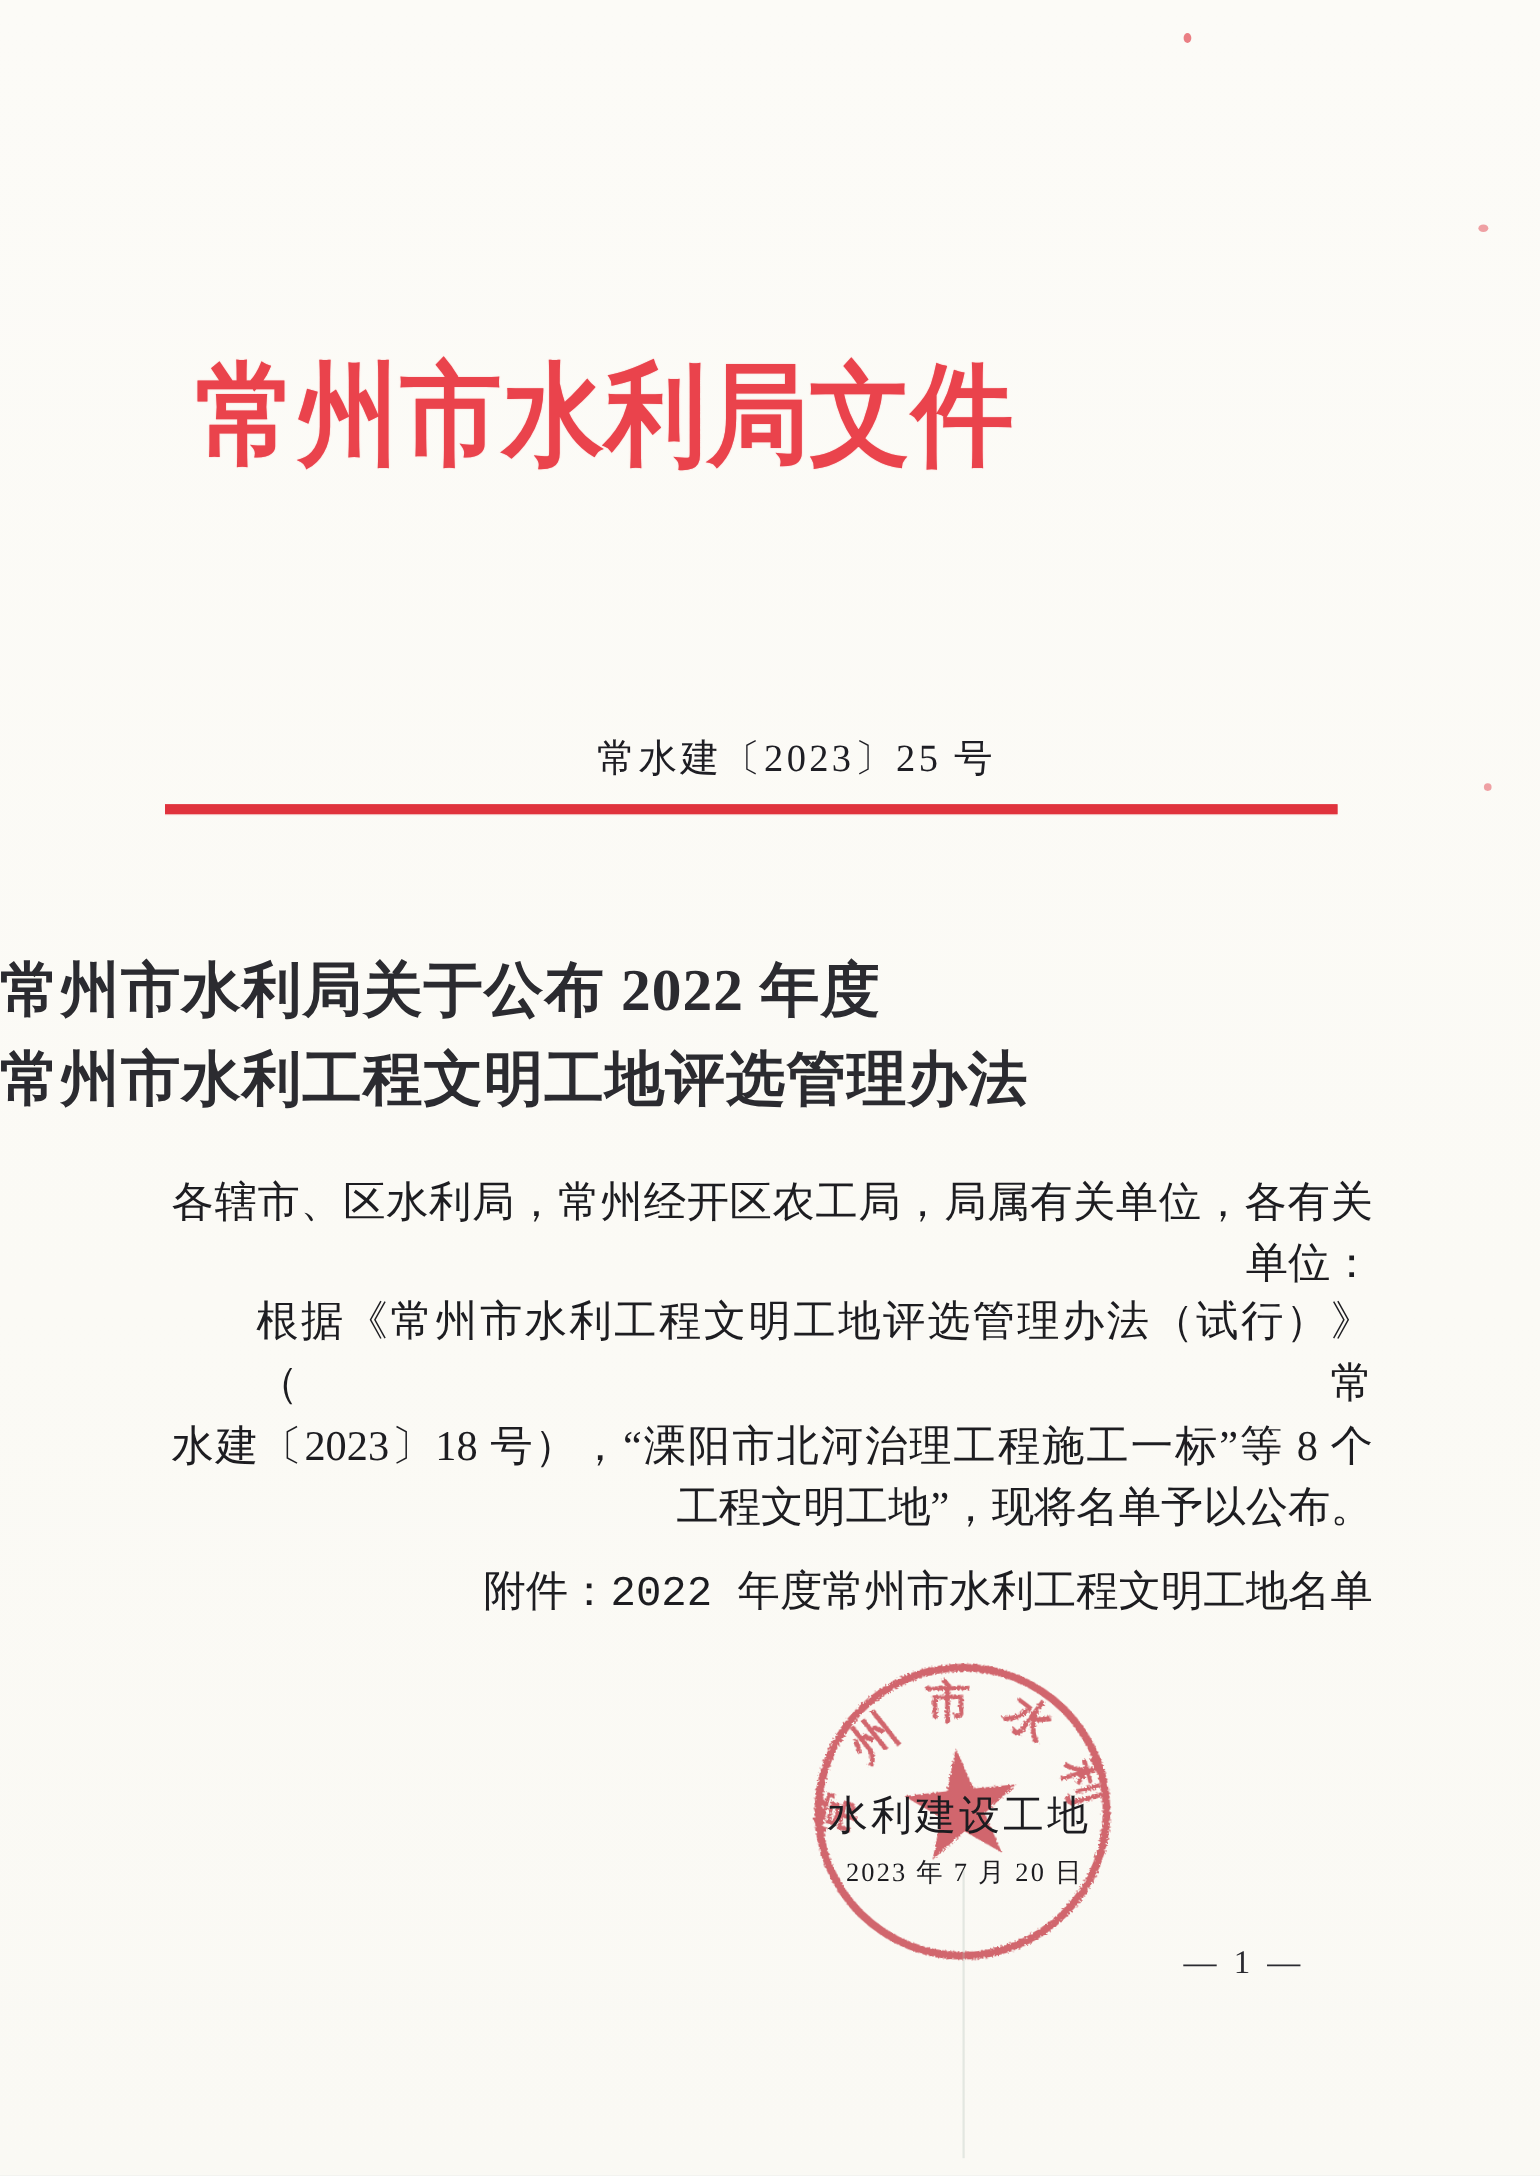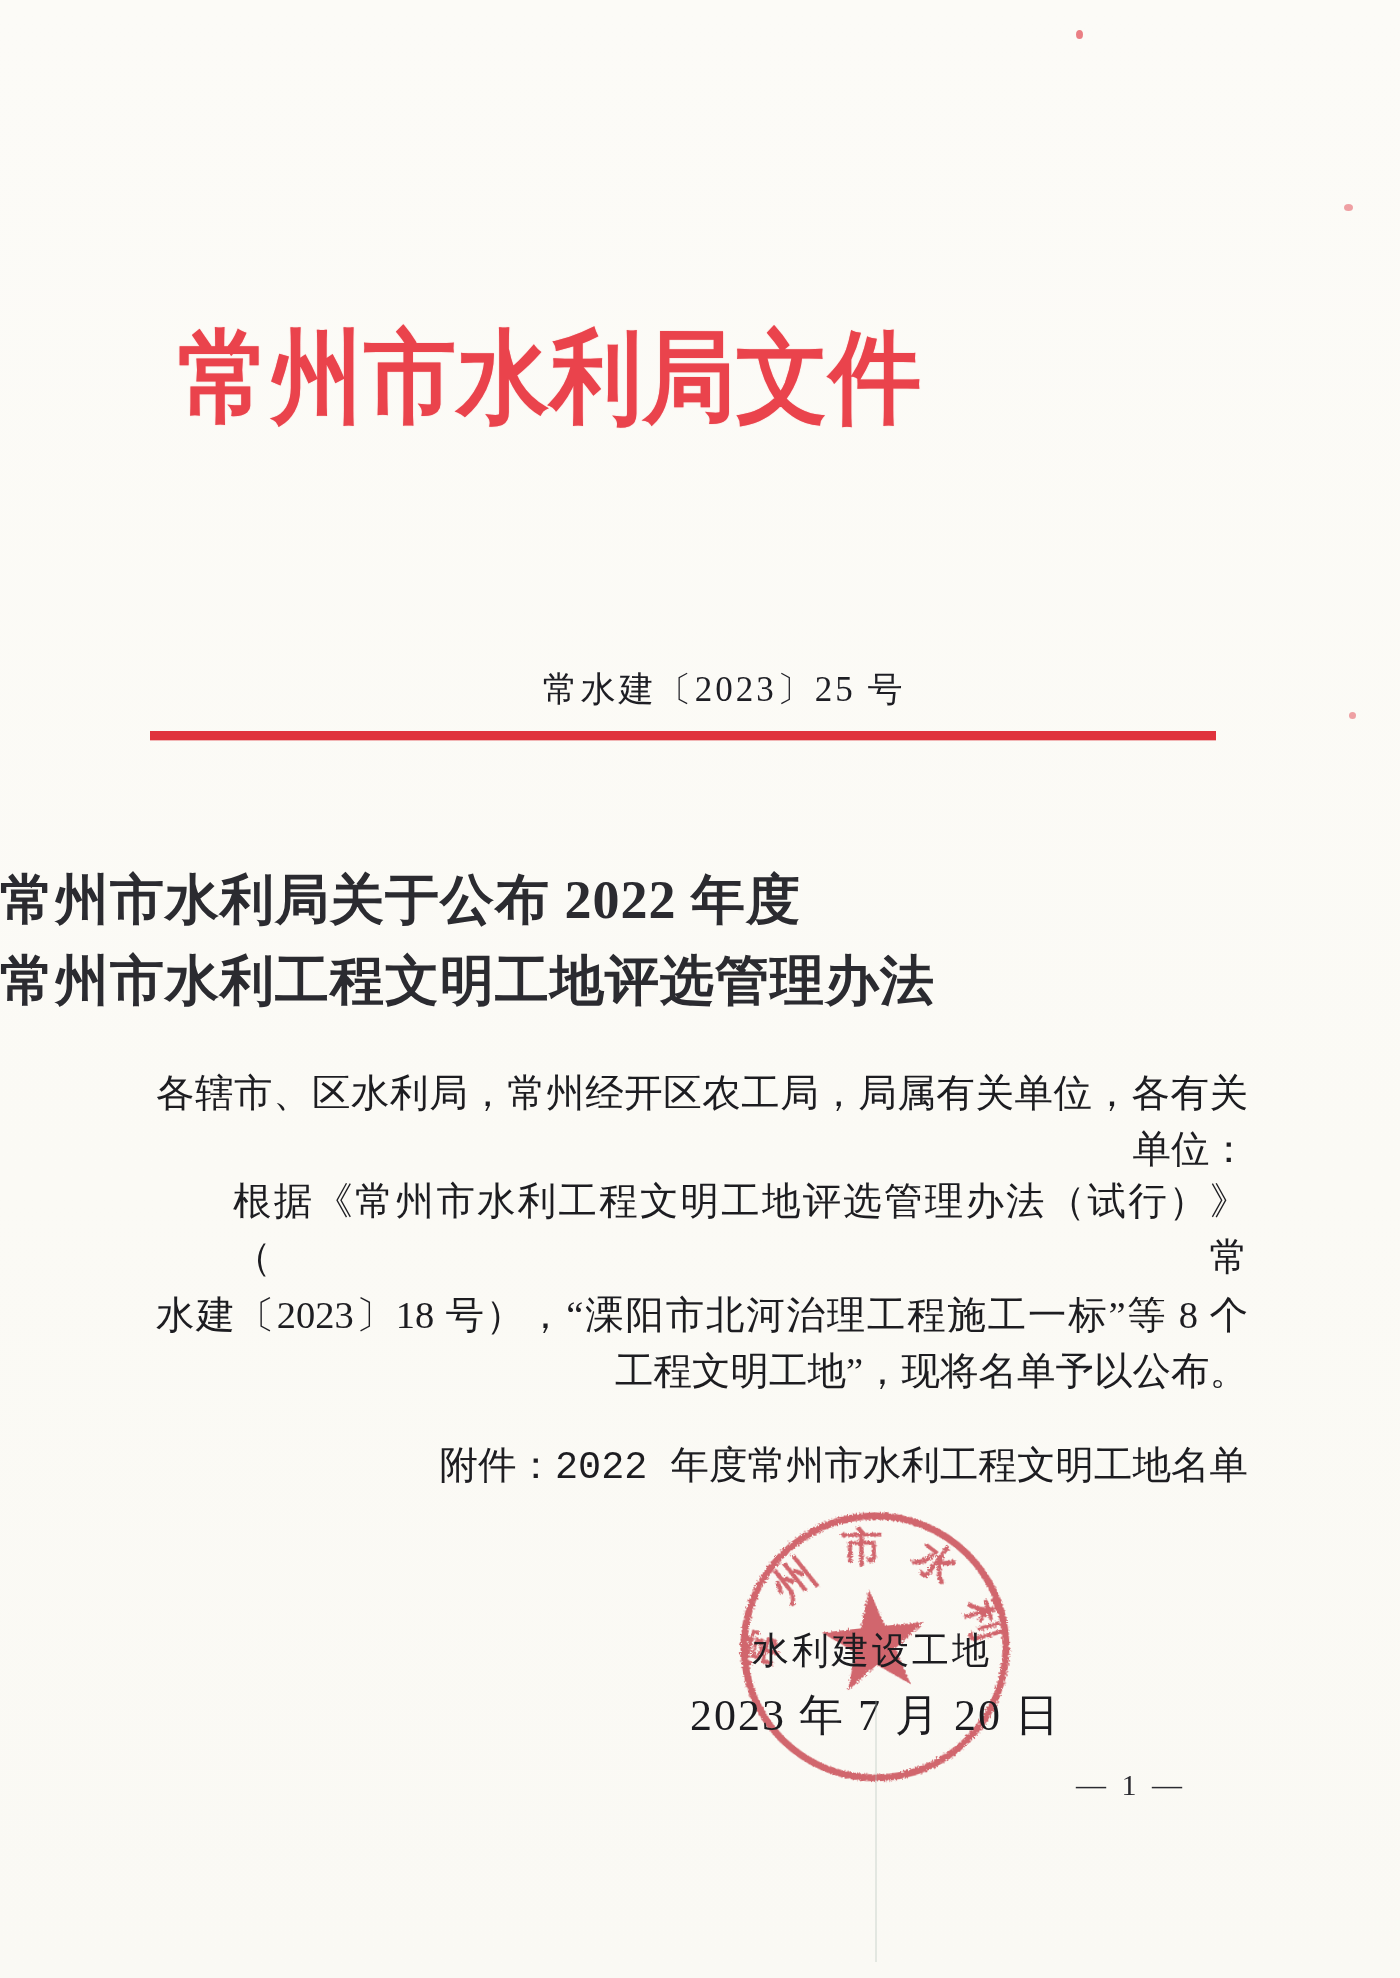--- a/index.html
+++ b/index.html
@@ -42,33 +42,33 @@
     color:#2b2b30;
     letter-spacing:1px;
   }
   .body-text{
     position:absolute;top:1066px;left:156px;width:1092px;
     font-size:38.5px;line-height:55.5px;color:#1d1d21;
   }
   .line{width:100%;text-align:right;}
   .line-full{text-align:justify;text-align-last:justify;}
   .indent{padding-left:77px;box-sizing:border-box;font-family:Liberation Mono, monospace;}
-  .attachment{margin-top:42px;}
+  .attachment{margin-top:23px;}
   .seal{
     position:absolute;top:1500px;left:728px;width:300px;height:300px;
     mix-blend-mode:multiply;
   }
   .sig-org{
     position:absolute;top:1626px;left:752px;width:240px;
     text-align:center;font-size:37px;letter-spacing:3px;color:#1c1c20;
     white-space:nowrap;
   }
   .sig-date{
-    position:absolute;top:1686px;left:690px;width:330px;
-    text-align:center;font-size:44px;letter-spacing:2px;color:#1c1c20;
+    position:absolute;top:1686px;left:712px;width:330px;
+    text-align:center;font-size:24px;letter-spacing:2px;color:#1c1c20;
     white-space:nowrap;
   }
   .page-number{
     position:absolute;top:1768px;left:1056px;width:150px;
     text-align:center;font-size:30px;letter-spacing:4px;color:#2a2a30;
     white-space:nowrap;
   }
   .fold-line{
     position:absolute;top:1700px;left:875px;width:2px;height:262px;
     background:rgba(175,188,182,.30);

